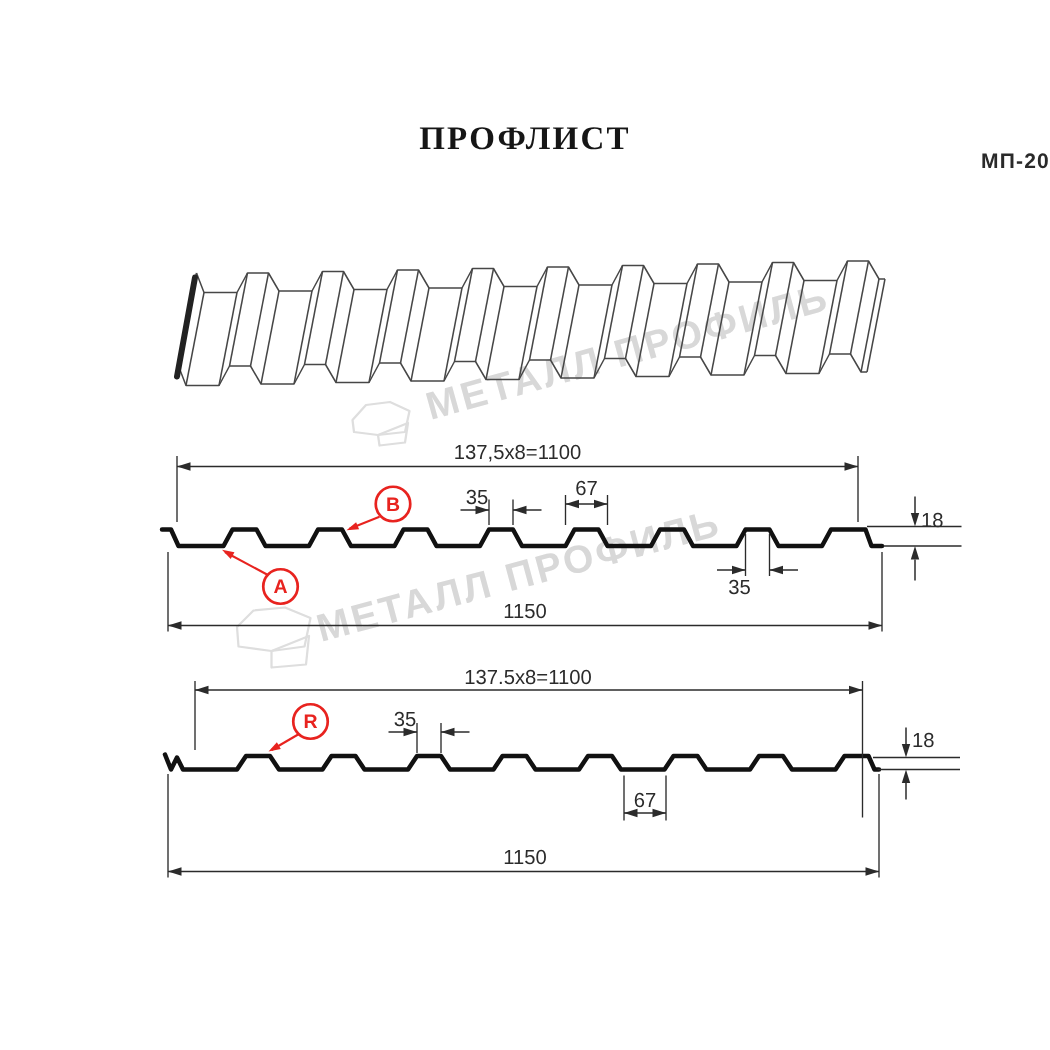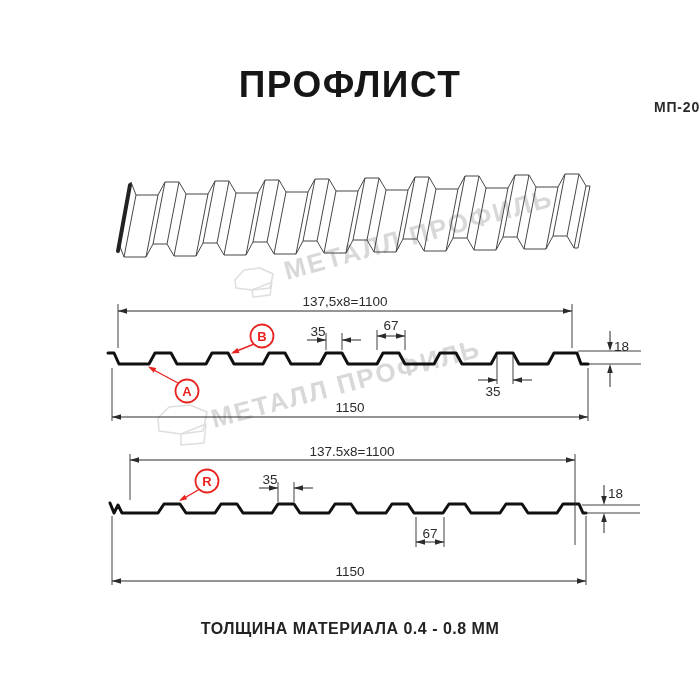--- a/index.html
+++ b/index.html
@@ -1,19 +1,19 @@
 <!DOCTYPE html>
 <html><head>
 <meta charset="utf-8">
 <style>
   html,body{margin:0;padding:0;background:#ffffff;}
   .page{position:relative;width:700px;height:700px;background:#ffffff;overflow:hidden;
         font-family:"Liberation Sans",sans-serif;}
-  .title{position:absolute;left:0;right:0;top:64px;text-align:center;
-         font-size:37px;font-weight:700;letter-spacing:1.5px;color:#161616;}
+  .title{position:absolute;left:0;right:0;top:79px;text-align:center;
+         font-size:22px;font-weight:700;letter-spacing:1.5px;color:#161616;font-family:Liberation Serif, serif;}
   .subtitle{position:absolute;left:0;right:0;top:99px;text-align:right;
             font-size:14px;font-weight:700;letter-spacing:0.8px;color:#2a2a2a;}
   .footer{position:absolute;left:0;right:0;top:620px;text-align:center;
           font-size:16px;font-weight:600;letter-spacing:0.5px;color:#232323;}
   svg{position:absolute;left:0;top:0;}
   svg text{font-family:"Liberation Sans",sans-serif;}
   .dimline{stroke:#2b2b2b;stroke-width:1;fill:none;}
   .extline{stroke:#2b2b2b;stroke-width:0.9;fill:none;}
   .arrow{fill:#2b2b2b;stroke:none;}
   .profile{stroke:#111111;stroke-width:3;fill:none;stroke-linejoin:round;stroke-linecap:round;}
@@ -222,14 +222,13 @@
 
       <g>
         <path class="redline" d="M199,489.5 L181,500"></path>
         <polygon class="redarrow" points="179,501 184.6,494.8 187.2,499.3"></polygon>
         <circle class="redcircle" cx="207" cy="481" r="11.5"></circle>
         <text class="redtxt" x="207" y="485.5" text-anchor="middle">R</text>
       </g>
     </g>
   </svg>
 
-  <div class="footer">ТОЛЩИНА МАТЕРИАЛА 0.4 - 0.8 ММ</div>
 </div>
 
 </body></html>

